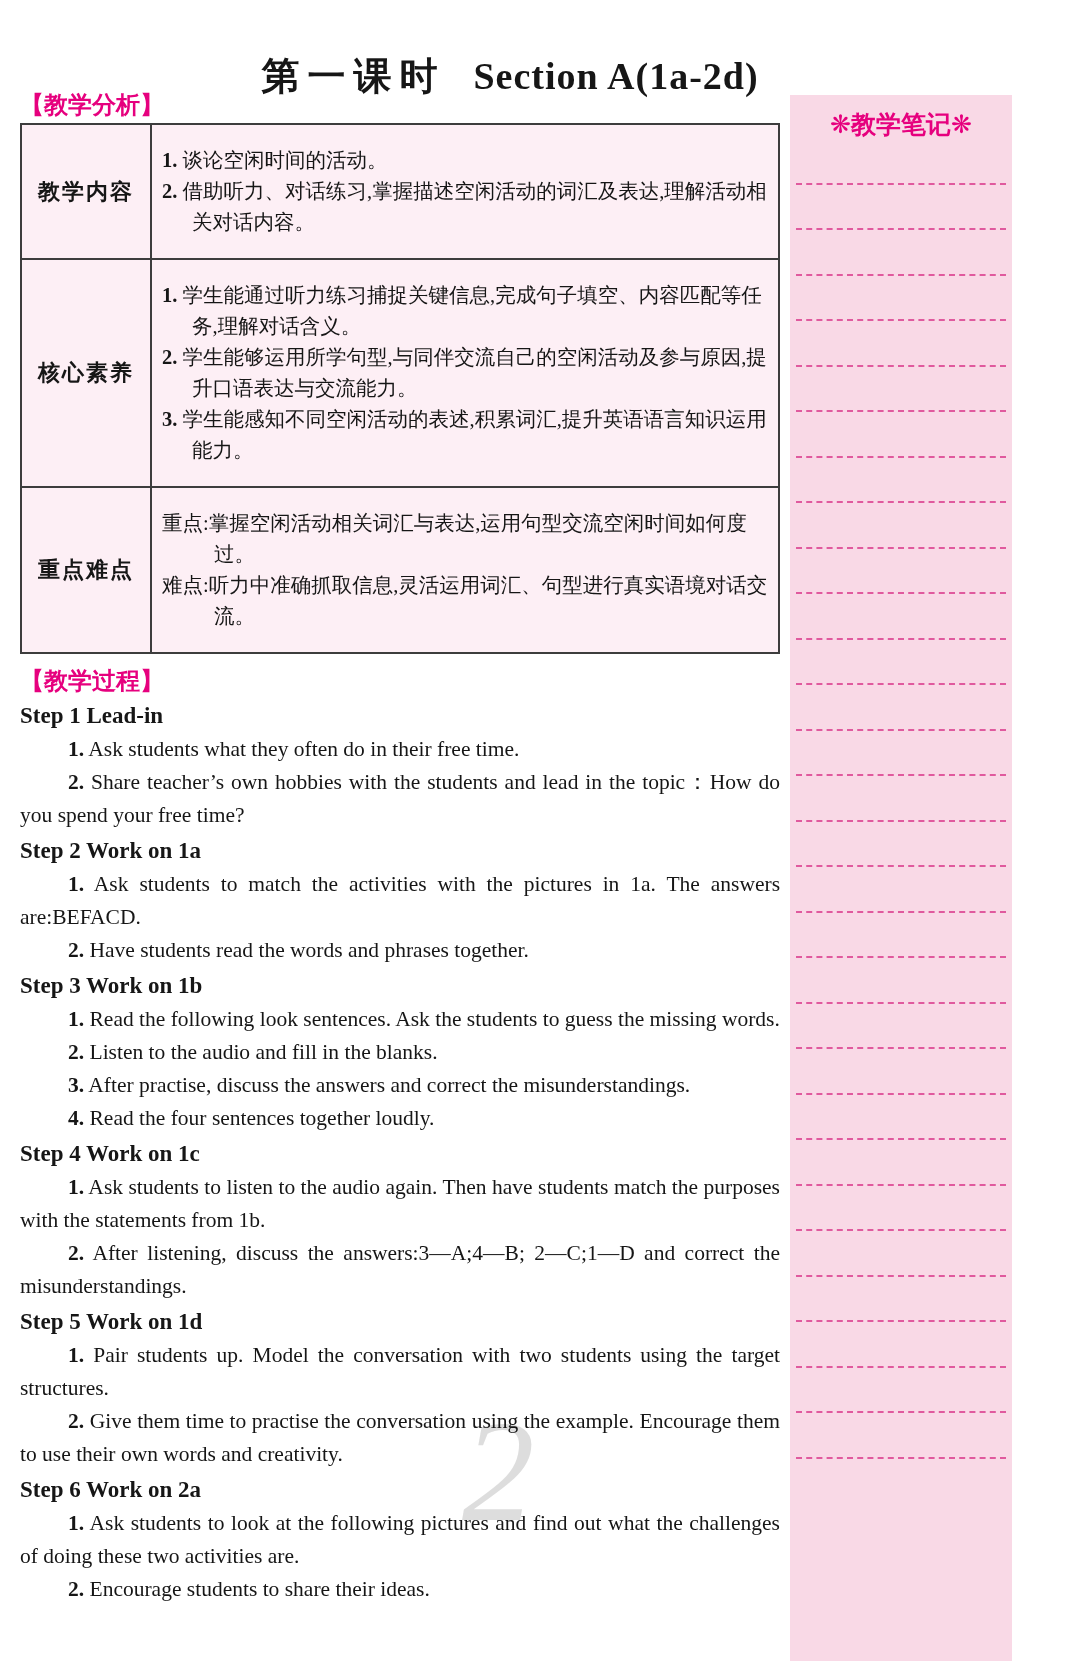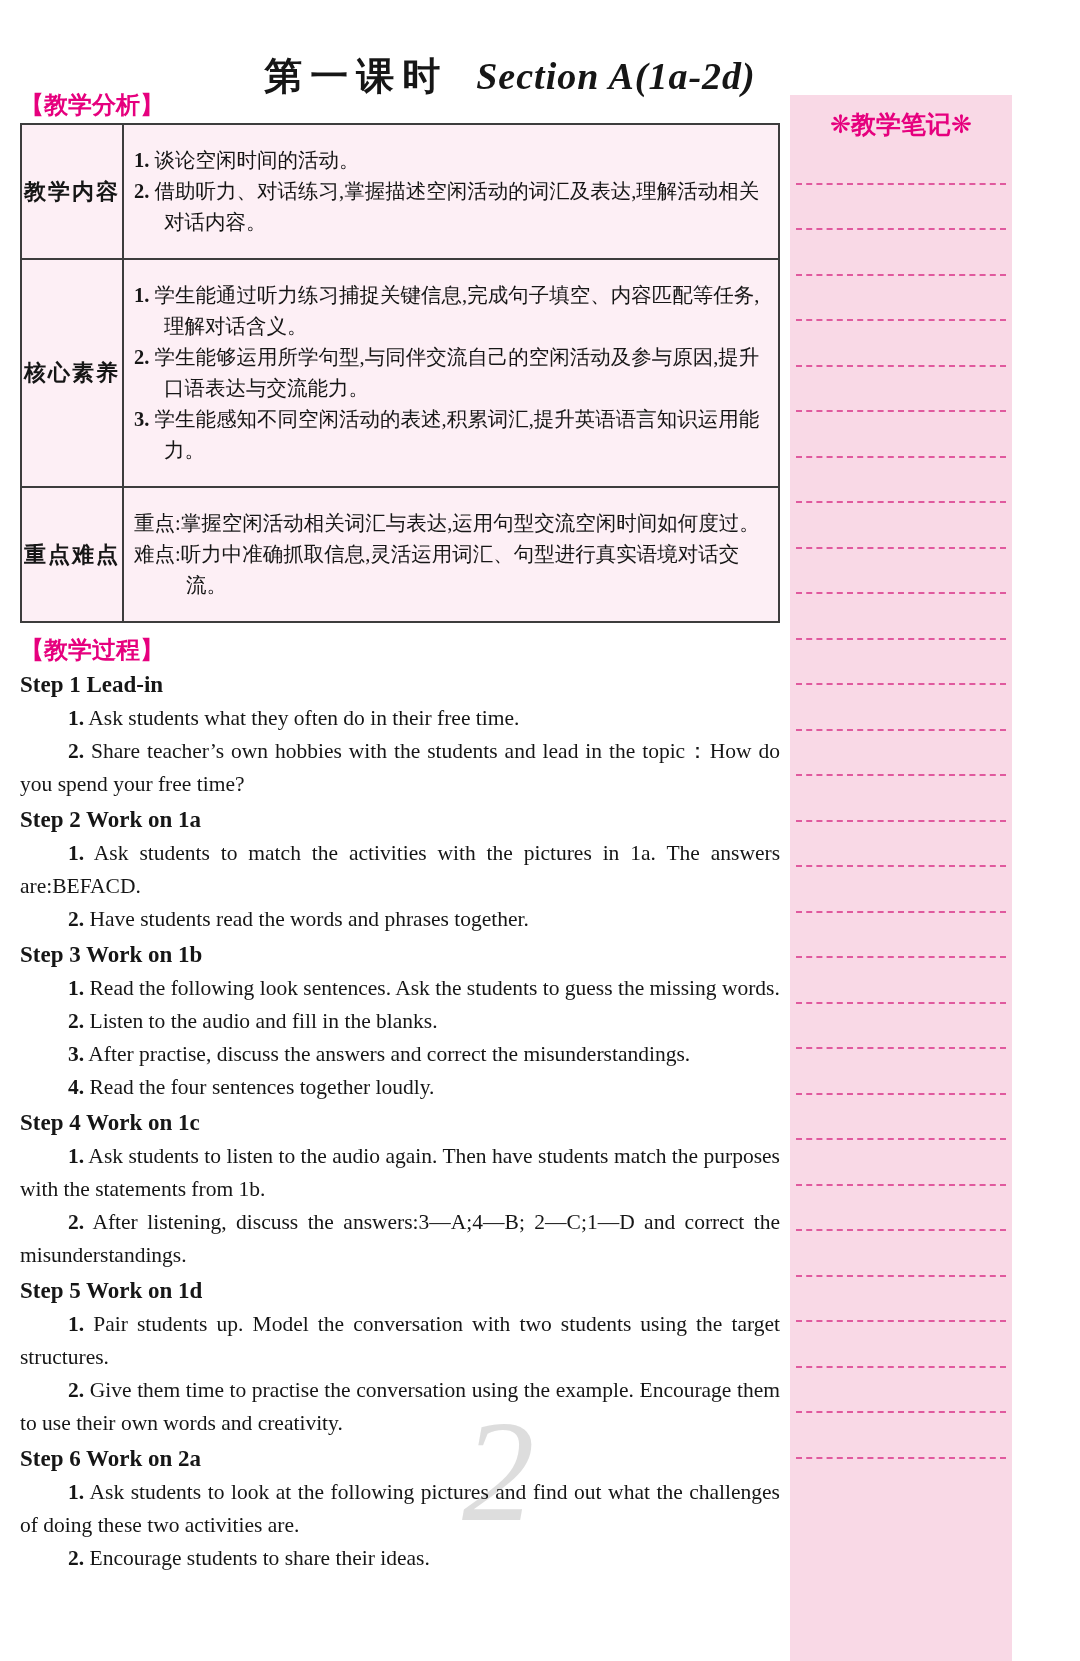--- a/index.html
+++ b/index.html
@@ -16,34 +16,34 @@
     width:1080px;height:1661px;background:#ffffff;
     font-family:"Liberation Serif","DejaVu Serif",serif;color:var(--ink);
   }
   .page{position:relative;width:1080px;height:1661px;overflow:hidden;background:#fff;}
 
   .title{
     position:absolute;top:26px;left:0;width:1020px;text-align:center;
     font-size:38px;font-weight:bold;z-index:1;
   }
   .title .zh{margin-right:28px;letter-spacing:8px;}
-  .title .en{letter-spacing:1px;font-style:italic;}
+  .title .en{letter-spacing:1px;}
 
   .main-col{position:absolute;left:20px;top:90px;width:760px;z-index:1;}
 
   .section-header{
     font-family:"Liberation Sans","DejaVu Sans",sans-serif;
     color:var(--magenta);font-size:24px;font-weight:bold;line-height:30px;
     margin:0 0 3px 0;
   }
 
   table.analysis{width:100%;border-collapse:collapse;background:var(--table);table-layout:fixed;}
   table.analysis td{border:2px solid #3d3d3d;}
   .row-label{
-    width:102px;text-align:center;vertical-align:middle;
+    width:130px;text-align:center;vertical-align:middle;
     font-weight:bold;font-size:22px;letter-spacing:2px;
   }
   .row-content{padding:20px 10px;font-size:20.5px;line-height:31px;}
   .titem{margin:0;}
   .hang-narrow{padding-left:30px;text-indent:-30px;}
   .hang-wide{padding-left:52px;text-indent:-52px;}
   .num{font-weight:bold;}
 
   #process-section{margin-top:12px;}
   .step-title{font-size:23px;font-weight:bold;line-height:34px;margin:2px 0 0 0;}

